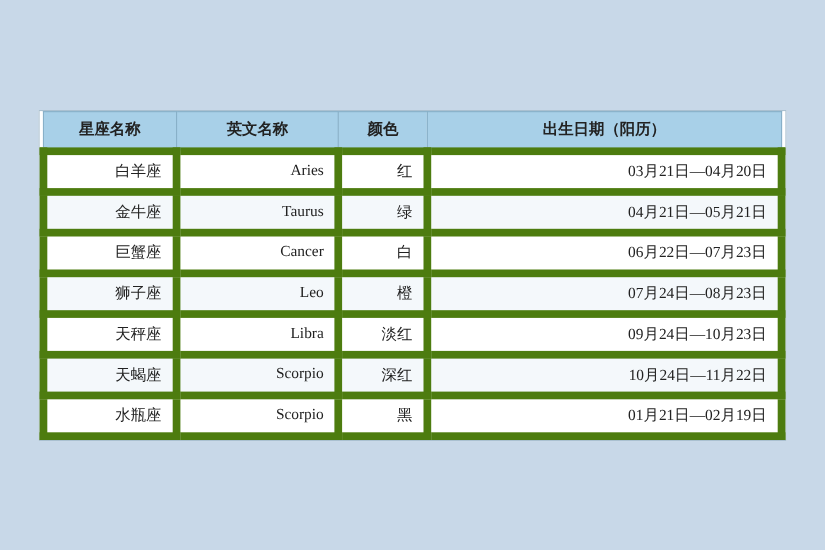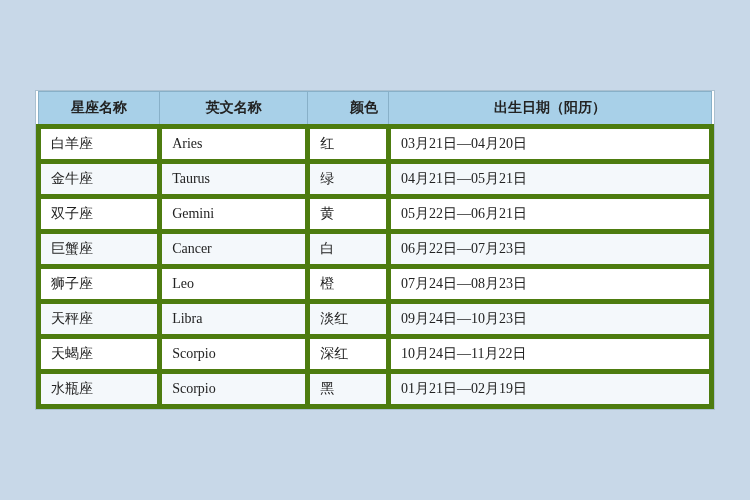--- a/index.html
+++ b/index.html
@@ -25,33 +25,33 @@
     thead tr th {
       background-color: #a8d0e8;
       border: 1px solid #88b0c8;
       padding: 7px 10px;
       text-align: center;
       font-weight: bold;
       color: #222;
       font-size: 14px;
     }
     tbody tr td {
-      border: 5px solid #4d7c0f;
+      border: 7px solid #4d7c0f;
       padding: 6px 10px;
-      text-align: left;
+      text-align: right;
       color: #222;
       background-color: #fff;
       font-size: 14px;
     }
     tbody tr:nth-child(even) td {
       background-color: #f4f8fb;
     }
     .col-zh { width: 18%; }
     .col-en { width: 22%; }
-    .col-color { width: 12%; text-align: right; }
+    .col-color { width: 12%; }
     .col-date { width: 48%; }
   </style>
 </head>
 <body>
 
 <div class="table-container">
   <table>
     <thead>
       <tr>
         <th class="col-zh">星座名称</th>
@@ -65,26 +65,20 @@
           <td>白羊座</td>
           <td>Aries</td>
           <td>红</td>
           <td>03月21日—04月20日</td>
         </tr>
         <tr>
           <td>金牛座</td>
           <td>Taurus</td>
           <td>绿</td>
           <td>04月21日—05月21日</td>
-        </tr>
-        <tr>
-          <td>双子座</td>
-          <td>Gemini</td>
-          <td>黄</td>
-          <td>05月22日—06月21日</td>
         </tr>
         <tr>
           <td>巨蟹座</td>
           <td>Cancer</td>
           <td>白</td>
           <td>06月22日—07月23日</td>
         </tr>
         <tr>
           <td>狮子座</td>
           <td>Leo</td>

